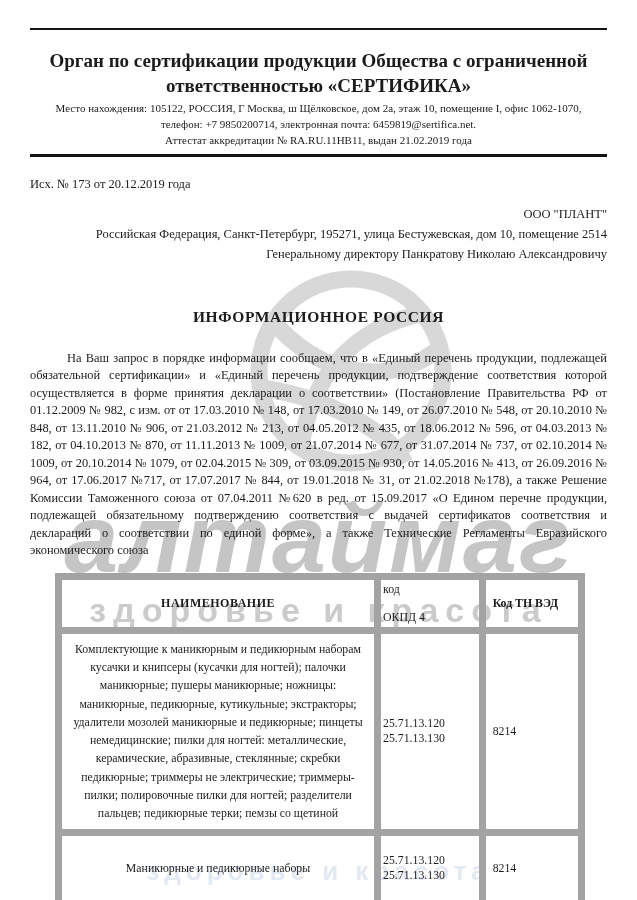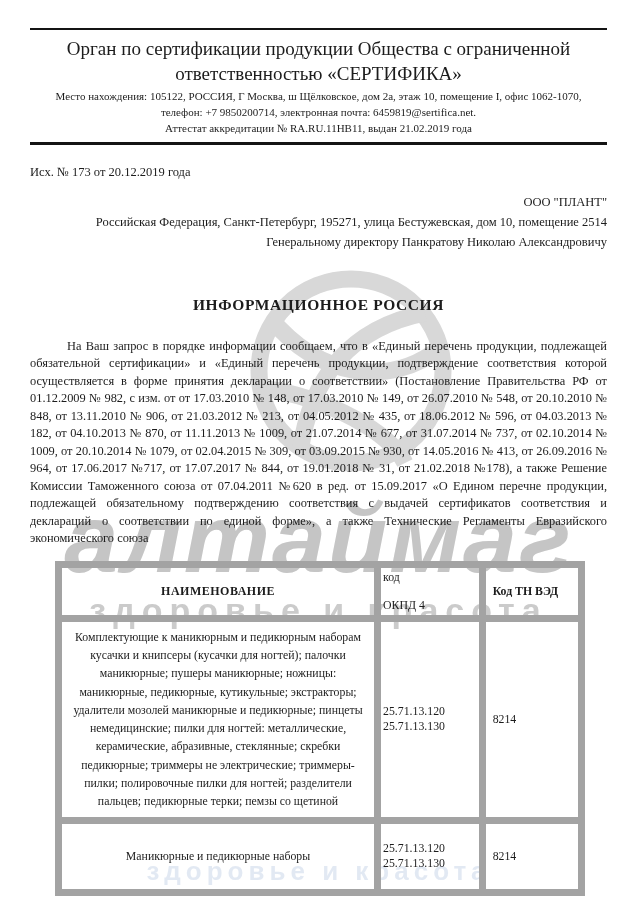--- a/index.html
+++ b/index.html
@@ -32,21 +32,21 @@
     position: absolute; top: 858px; left: 50%; transform: translateX(-50%);
     font-family: "Liberation Sans", sans-serif;
     font-weight: bold; font-size: 26px; line-height: 1;
     letter-spacing: 5px; color: #ccd8ea; opacity: 0.55; white-space: nowrap;
   }
   
   .content { position: absolute; inset: 0; z-index: 1; padding: 28px 30px 0 30px; }
   .rule-thin  { height: 2px; background: #141414; }
   .rule-thick { height: 3px; background: #141414; margin-top: 5px; }
   .org-name {
-    margin-top: 6px; text-align: center; font-weight: normal;
+    margin-top: 18px; text-align: center; font-weight: bold;
     font-size: 19px; line-height: 1.32;
   }
   .org-name span { display: block; }
   .lh-details { margin-top: 3px; text-align: center; font-size: 11px; line-height: 1.45; }
   .ref-line { margin-top: 20px; font-size: 12.5px; }
   .recipient { margin-top: 12px; text-align: right; font-size: 12.5px; line-height: 1.6; }
   .recipient div { display: block; }
   .letter-title {
     margin-top: 44px; text-align: center; font-weight: bold;
     font-size: 15.5px; letter-spacing: 0.6px;

